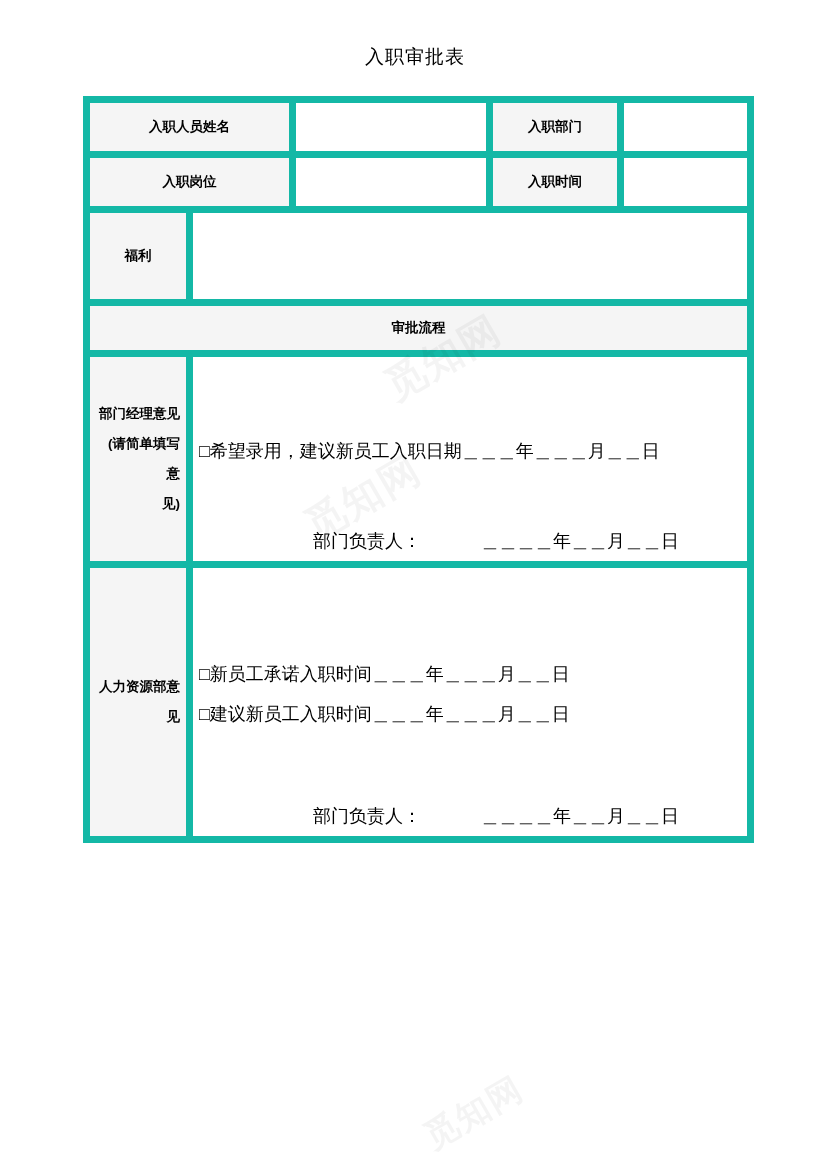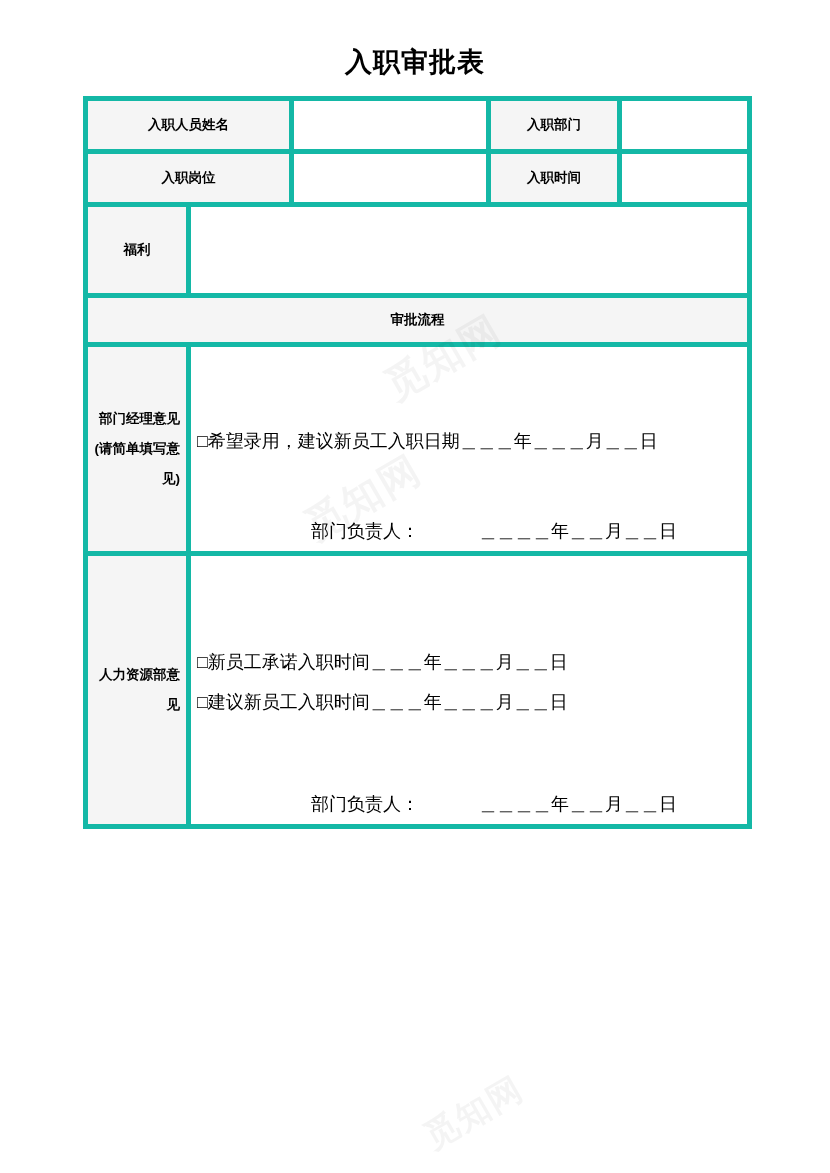--- a/index.html
+++ b/index.html
@@ -22,35 +22,35 @@
     width: 830px;
     height: 1173px;
   }
 
   .doc-title {
     position: absolute;
     top: 44px;
     left: 0;
     width: 830px;
     text-align: center;
-    font-size: 27px;
-    font-weight: bold;
+    font-size: 19px;
+    font-weight: normal;
     letter-spacing: 1px;
   }
 
   table.form {
     position: absolute;
     top: 96px;
     left: 83px;
     width: 664px;
     border-collapse: collapse;
     table-layout: fixed;
   }
   table.form td {
-    border: 5px solid #14b8a6;
+    border: 7px solid #14b8a6;
     font-size: 13.5px;
     padding: 4px 6px;
     vertical-align: middle;
   }
   .lbl {
     background: #f5f5f5;
     text-align: center;
     font-weight: bold;
     white-space: nowrap;
   }

